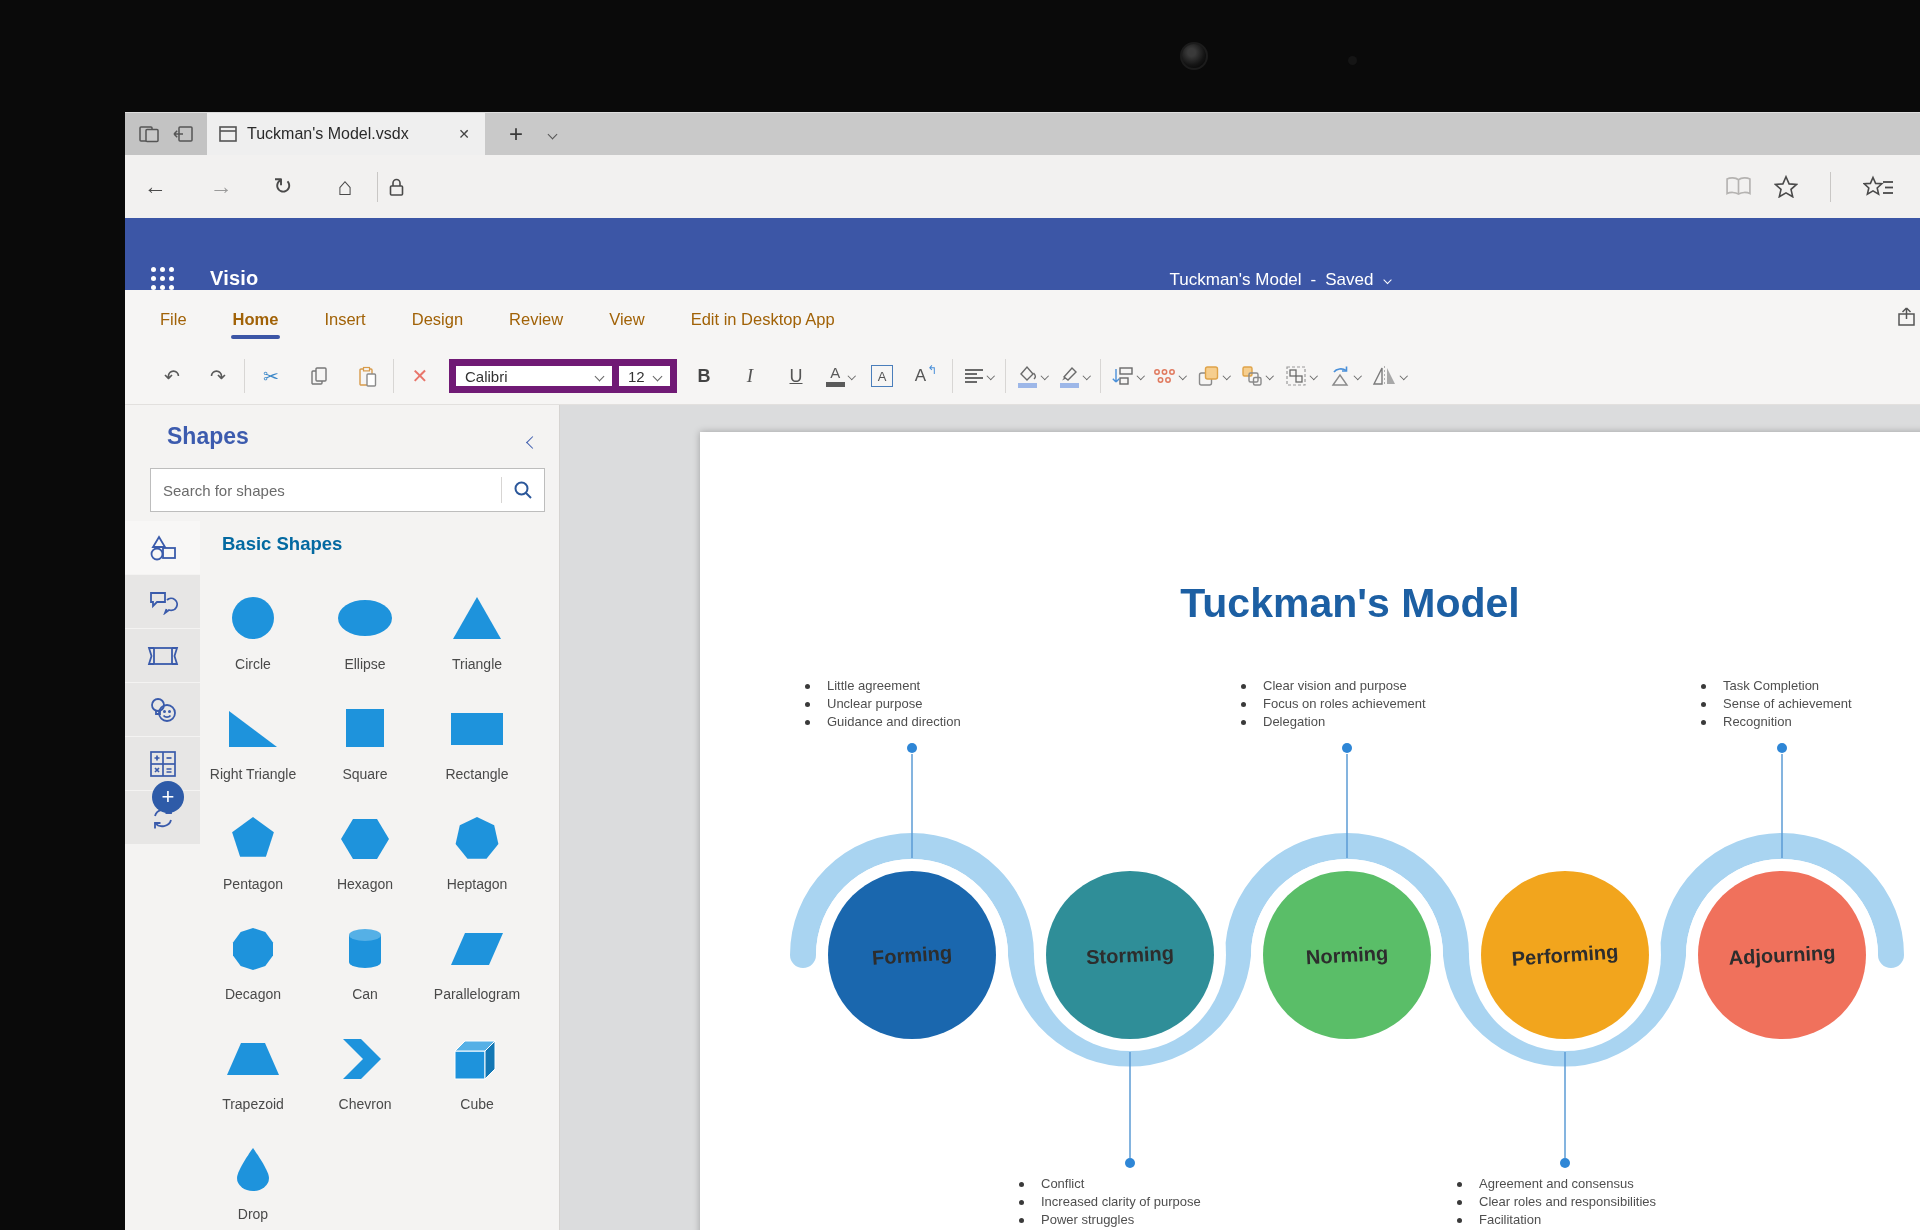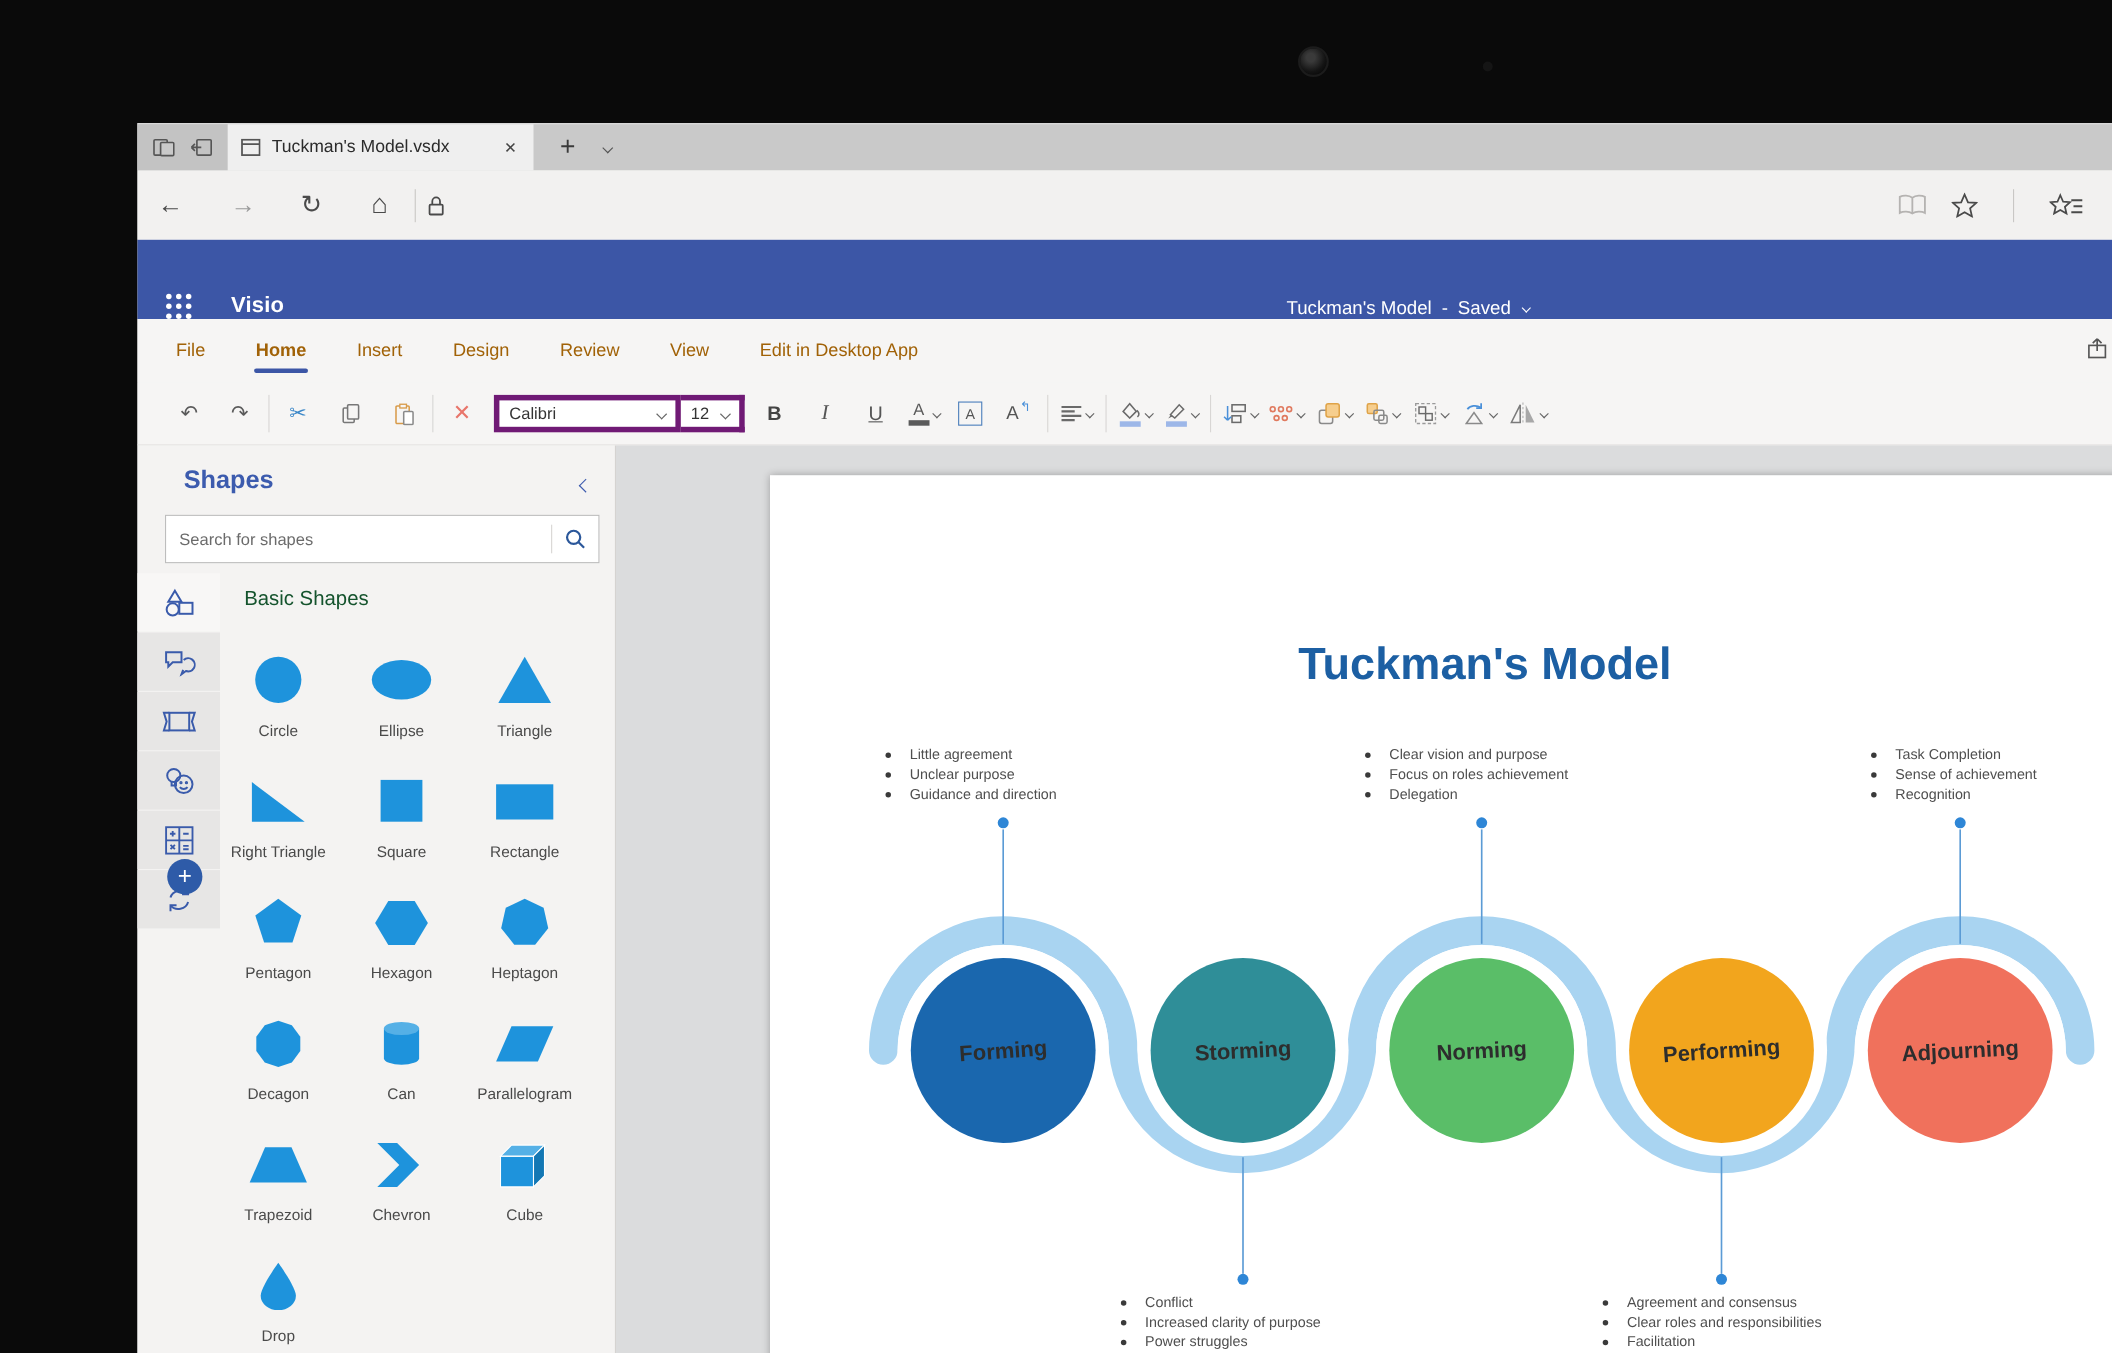--- a/index.html
+++ b/index.html
@@ -50,21 +50,21 @@
   .mitem.active::after{content:"";position:absolute;left:-2px;right:-2px;bottom:9px;height:4px;background:#3c56a6;border-radius:2px}
   .share{position:absolute;right:2px;top:16px;cursor:pointer}
 
   
   .toolbar{position:absolute;left:0;top:236px;right:0;height:57px;background:#f6f5f4;border-bottom:1px solid #e2e0de;display:flex;align-items:center;padding-left:30px}
   .tbi{display:flex;align-items:center;justify-content:center;min-width:34px;height:38px;color:#5a5a5a;font-size:19px;cursor:pointer;position:relative}
   .tsep{width:1px;height:34px;background:#d8d6d4;margin:0 9px}
   .glyph{line-height:1}
   .cut{color:#3b87c8}
   .del{color:#e8756a;font-size:20px}
-  .fsel{display:flex;align-items:center;justify-content:space-between;width:170px;height:34px;background:#fff;border:5px solid #701a75;padding:0 9px;font-size:15px;color:#333;cursor:pointer}
+  .fsel{display:flex;align-items:center;justify-content:space-between;width:170px;height:34px;background:#fff;border:7px solid #701a75;padding:0 9px;font-size:15px;color:#333;cursor:pointer}
   .fsel.size{width:58px;border-left:none}
   .bld{font-weight:bold;font-size:18px;color:#444}
   .itl{font-style:italic;font-family:"Liberation Serif",serif;font-size:19px;color:#555}
   .und{text-decoration:underline;font-size:18px;color:#555}
   .stack{display:flex;flex-direction:column;align-items:center;line-height:1}
   .stack .bar{width:19px;height:5px;margin-top:2px;background:#5a5a5a}
   .stack .bar.blue{background:#9db7e8}
   .tbi .cv{width:5.5px;height:5.5px;margin-left:4px}
   .boxa{width:22px;height:22px;border:1.6px solid #4a7ebb;display:flex;align-items:center;justify-content:center;font-size:13px;color:#555}
   .clr{position:relative;font-size:17px;color:#555}
@@ -78,21 +78,21 @@
   .search input{flex:1;border:none;outline:none;font-size:15px;color:#333;padding:0 12px;font-family:inherit;background:transparent}
   .search input::placeholder{color:#6b6b6b}
   .ssep{width:1px;height:26px;background:#d7d5d3}
   .sbtn{width:42px;display:flex;align-items:center;justify-content:center;cursor:pointer}
 
   .stencils{position:absolute;left:0;top:116px;width:75px;bottom:0}
   .stitem{width:75px;height:53px;display:flex;align-items:center;justify-content:center;background:#e7e6e5;margin-bottom:1px;cursor:pointer}
   .stitem.active{background:#f8f7f6}
   .addstencil{position:absolute;left:27px;top:376px;width:32px;height:32px;border-radius:50%;background:#2e5ba8;color:#fff;font-size:22px;display:flex;align-items:center;justify-content:center;cursor:pointer}
 
-  .sectitle{position:absolute;left:97px;top:128px;font-size:18.5px;font-weight:400;color:#14532d}
+  .sectitle{position:absolute;left:97px;top:128px;font-size:18.5px;font-weight:700;color:#0369a1}
   .sgrid{position:absolute;left:72px;top:177px;display:grid;grid-template-columns:repeat(3,112px)}
   .cell{height:110px;display:flex;flex-direction:column;align-items:center;cursor:pointer}
   .cell .shp{height:74px;display:flex;align-items:center;justify-content:center}
   .cell .lbl{font-size:14px;color:#4a4a4a;white-space:nowrap}
   .sfill{fill:#1e93dc}
 
   
   .canvas{position:absolute;left:435px;top:0;right:0;bottom:0;background:#dbdcdd;overflow:hidden}
   .page{position:absolute;left:140px;top:27px;width:1300px;height:1200px;background:#fff;box-shadow:0 0 7px rgba(0,0,0,.28)}
   .dtitle{position:absolute;left:650px;top:148px;transform:translateX(-50%);font-size:41px;font-weight:bold;color:#1c5fa3;white-space:nowrap}

